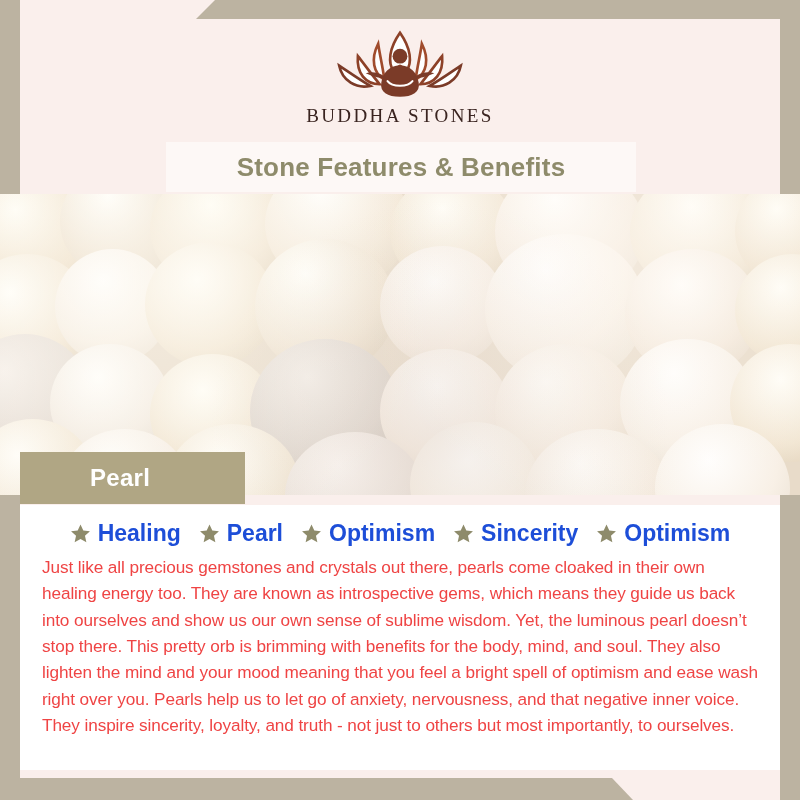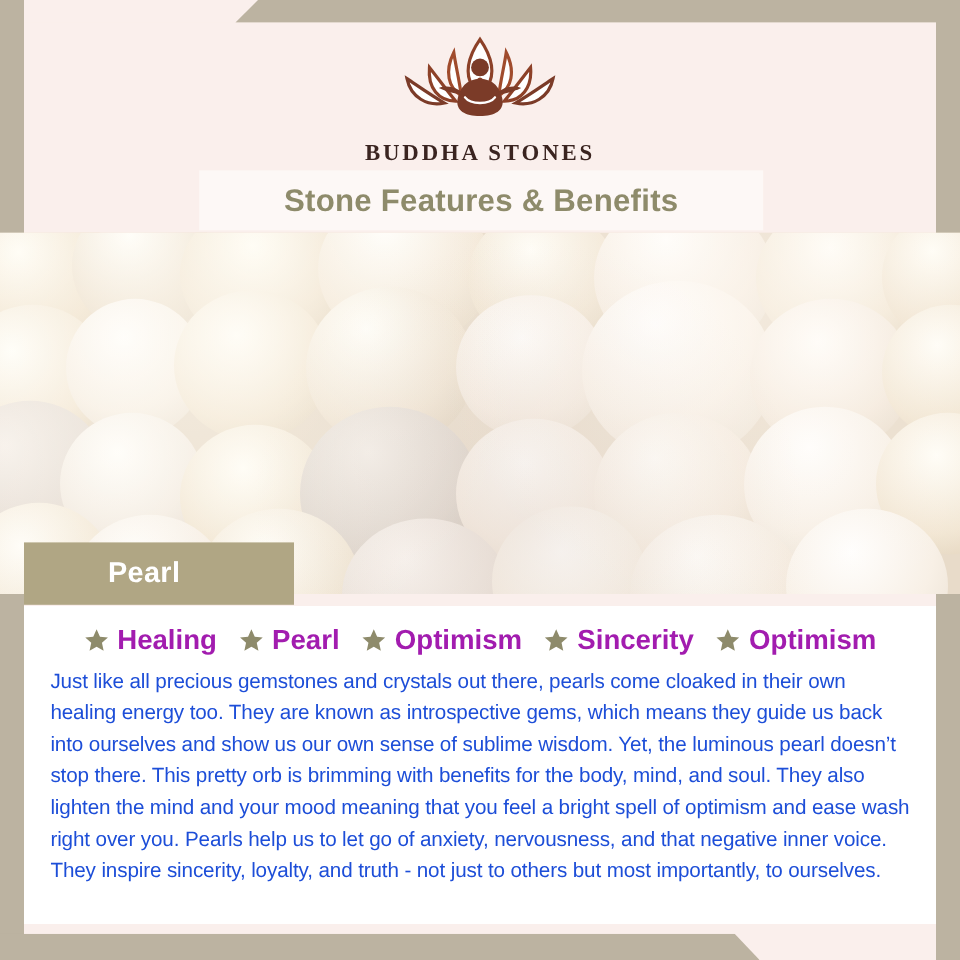--- a/index.html
+++ b/index.html
@@ -68,26 +68,26 @@
     align-items: center;
     justify-content: flex-start;
   }
   .logo-mark {
     margin-top: 6px;
     width: 160px;
     height: 78px;
     display: block;
   }
   .logo-word {
-    margin-top: 14px;
+    margin-top: 2px;
     font-family: "Liberation Serif", serif;
     font-size: 19px;
     letter-spacing: 2.4px;
     color: #3a2420;
-    font-weight: 700;
+    font-weight: 400;
   }
 
   
   .title-panel {
     position: absolute;
     top: 142px; left: 166px;
     width: 470px; height: 50px;
     background: #fdf8f6;
     z-index: 7;
     display: flex;
@@ -178,28 +178,28 @@
   .star {
     width: 21px;
     height: 21px;
     display: inline-block;
     color: #8e8b6b;
     flex: none;
   }
   .benefit-label {
     font-size: 23px;
     font-weight: bold;
-    color: #a21caf;
+    color: #1d4ed8;
     white-space: nowrap;
   }
   .body-text {
     margin: 2px 22px 0 22px;
     font-size: 17.2px;
     line-height: 1.53;
-    color: #1d4ed8;
+    color: #ef4444;
     text-align: left;
     letter-spacing: -0.1px;
   }
 </style>
 </head>
 <body>
 
 <div class="page">
 
   <div class="frame-top"></div>

